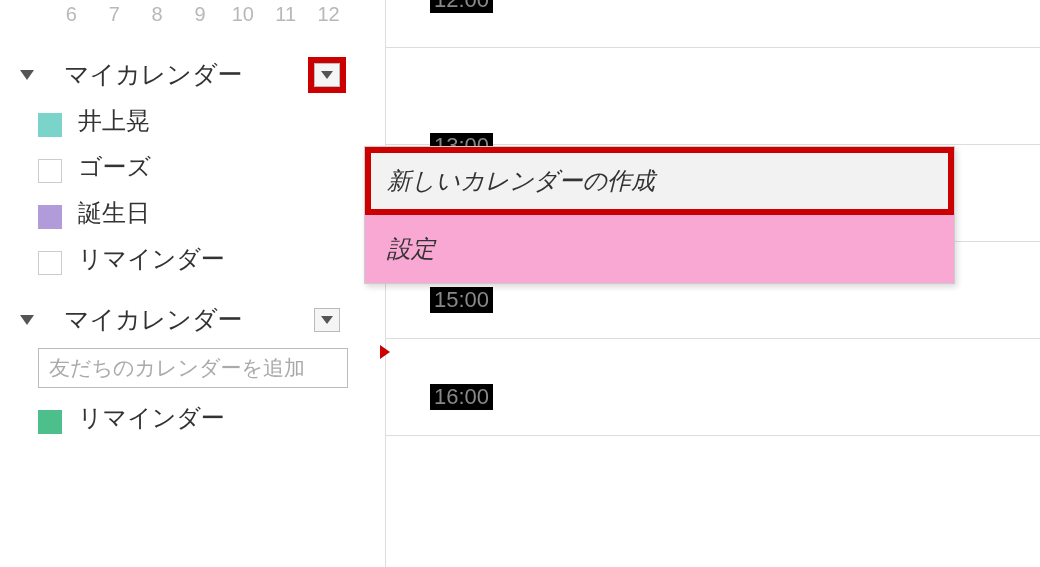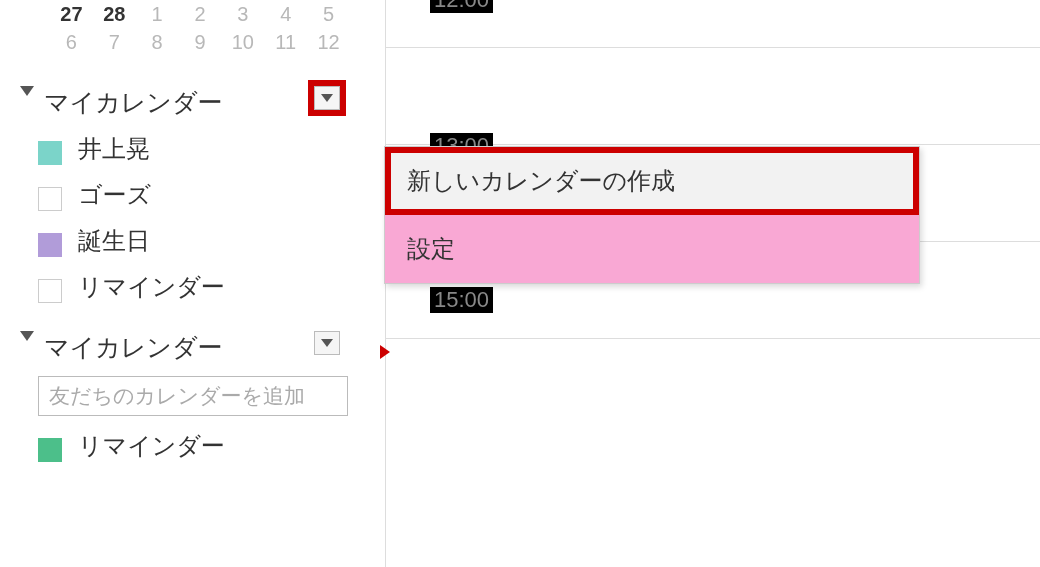--- a/index.html
+++ b/index.html
@@ -34,24 +34,25 @@
       font-size: 20px;
       line-height: 28px;
       color: #b8b8b8;
     }
     .mini-cal-cell.bold {
       color: #333;
       font-weight: bold;
     }
     .section-header {
       display: flex;
-      align-items: flex-start;
+      align-items: center;
       margin-top: 28px;
       margin-bottom: 12px;
       position: relative;
+      gap: 20px;
     }
     .section-caret {
       width: 0;
       height: 0;
       border-left: 7px solid transparent;
       border-right: 7px solid transparent;
       border-top: 10px solid #555;
       margin-right: 10px;
       cursor: pointer;
     }
@@ -143,27 +144,28 @@
       left: -6px;
       top: 345px;
       width: 0;
       height: 0;
       border-top: 7px solid transparent;
       border-bottom: 7px solid transparent;
       border-left: 10px solid #cc0000;
     }
     .popup-menu {
       position: absolute;
-      left: 384px;
+      left: 364px;
       top: 146px;
-      width: 536px;
+      width: 591px;
       background: #fff;
       border: 1px solid #ccc;
       box-shadow: 2px 3px 6px rgba(0,0,0,0.15);
       z-index: 10;
+      font-style: italic;
     }
     .popup-item {
       padding: 18px 22px;
       font-size: 24px;
       color: #333;
       cursor: pointer;
       background: #f9a8d4;
     }
     .popup-item.highlighted-row {
       background: #f2f2f2;
@@ -171,29 +173,20 @@
     .red-outline-menuitem {
       outline: 6px solid #cc0000;
       outline-offset: -6px;
     }
   </style>
 </head>
 <body>
 
 <div class="sidebar">
   <div class="mini-cal">
-    <div class="mini-cal-row">
-      <div class="mini-cal-cell bold">27</div>
-      <div class="mini-cal-cell bold">28</div>
-      <div class="mini-cal-cell">1</div>
-      <div class="mini-cal-cell">2</div>
-      <div class="mini-cal-cell">3</div>
-      <div class="mini-cal-cell">4</div>
-      <div class="mini-cal-cell">5</div>
-    </div>
     <div class="mini-cal-row">
       <div class="mini-cal-cell">6</div>
       <div class="mini-cal-cell">7</div>
       <div class="mini-cal-cell">8</div>
       <div class="mini-cal-cell">9</div>
       <div class="mini-cal-cell">10</div>
       <div class="mini-cal-cell">11</div>
       <div class="mini-cal-cell">12</div>
     </div>
   </div>
@@ -245,19 +238,22 @@
   <div class="hour-row half">
     <div class="hour-label">12:00</div>
   </div>
   <div class="hour-row">
     <div class="hour-label" style="top:85px">13:00</div>
   </div>
   <div class="hour-row"></div>
   <div class="hour-row">
     <div class="hour-label" style="top:45px">15:00</div>
   </div>
+  <div class="hour-row">
+    <div class="hour-label" style="top:45px">16:00</div>
+  </div>
   <div class="now-marker"></div>
 </div>
 
 <div class="popup-menu">
   <div class="popup-item highlighted-row red-outline-menuitem">新しいカレンダーの作成</div>
   <div class="popup-item">設定</div>
 </div>
 
 </body></html>

